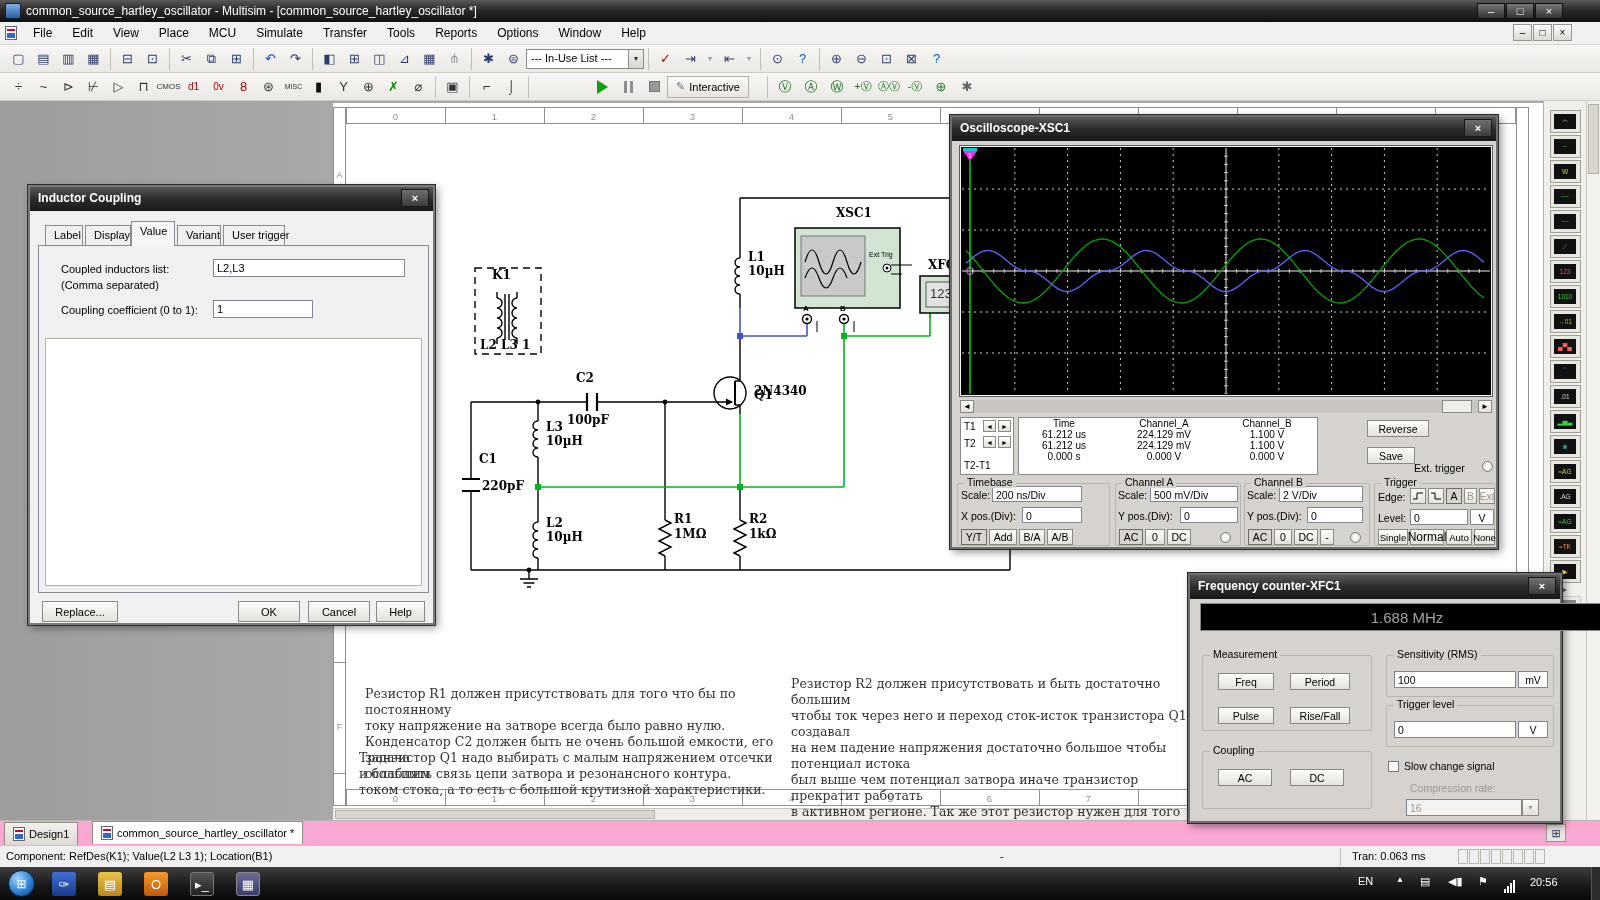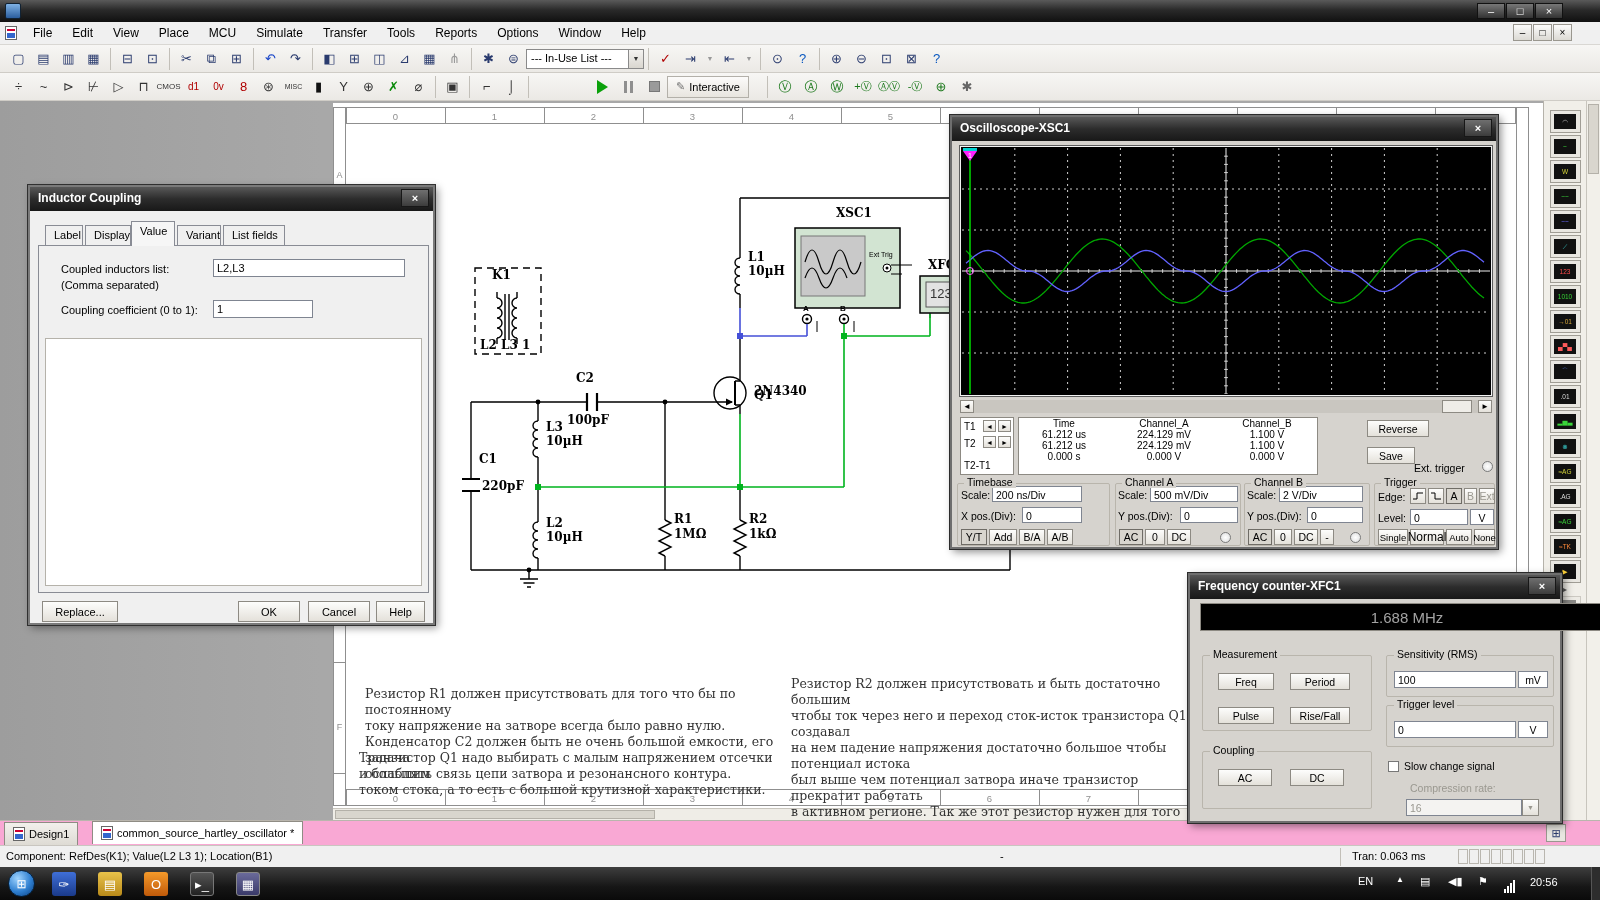--- a/index.html
+++ b/index.html
@@ -70,20 +70,21 @@
 .tbicon{position:absolute;top:5px;width:24px;height:24px;border-radius:3px;display:flex;align-items:center;justify-content:center;font-size:13px;color:#fff}
 .tray{position:absolute;top:8px;color:#fff;font-size:11px}
 .sig{position:absolute;top:13px;display:flex;align-items:flex-end;gap:1px}
 .sig i{display:block;width:2px;background:#fff}
 </style>
 </head>
 <body>
 
 <div class="abs titlebar">
   <div class="appicon"></div>
+  <span class="ttxt">common_source_hartley_oscillator - Multisim - [common_source_hartley_oscillator *]</span>
   <div class="winbtn" style="left:1477px">–</div>
   <div class="winbtn" style="left:1506px">□</div>
   <div class="winbtn" style="left:1535px">×</div>
 </div>
 
 <div class="abs menubar">
   <div class="docicon" style="margin:0 6px 0 5px"></div>
   <span class="menu-item">File</span>
   <span class="menu-item">Edit</span>
   <span class="menu-item">View</span>
@@ -405,21 +406,21 @@
 
 <div class="dialog" style="left:28px;top:185px;width:407px;height:440px">
   <div class="wtitle">
     <span>Inductor Coupling</span>
     <div class="xbtn" style="right:4px">×</div>
   </div>
   <div class="dtab" style="left:15px;width:38px">Label</div>
   <div class="dtab" style="left:55px;width:46px">Display</div>
   <div class="dtab active" style="left:101px;width:44px">Value</div>
   <div class="dtab" style="left:147px;width:44px">Variant</div>
-  <div class="dtab" style="left:193px;width:62px">List fields</div>
+  <div class="dtab" style="left:193px;width:62px">User trigger</div>
   <div class="dpanel">
     <div class="lbl" style="left:22px;top:17px;font-size:11px">Coupled inductors list:</div>
     <div class="lbl" style="left:22px;top:33px;font-size:11px">(Comma separated)</div>
     <div class="field" style="left:174px;top:13px;width:192px;height:18px;font-size:11px">L2,L3</div>
     <div class="lbl" style="left:22px;top:58px;font-size:11px">Coupling coefficient (0 to 1):</div>
     <div class="field" style="left:174px;top:54px;width:100px;height:18px;font-size:11px">1</div>
     <div style="position:absolute;left:6px;top:92px;width:377px;height:248px;background:#fff;border:1px solid #b5b2aa"></div>
   </div>
   <div class="btn" style="left:12px;top:414px;width:76px;height:21px;font-size:11px">Replace...</div>
   <div class="btn" style="left:208px;top:414px;width:62px;height:21px;font-size:11px">OK</div>

